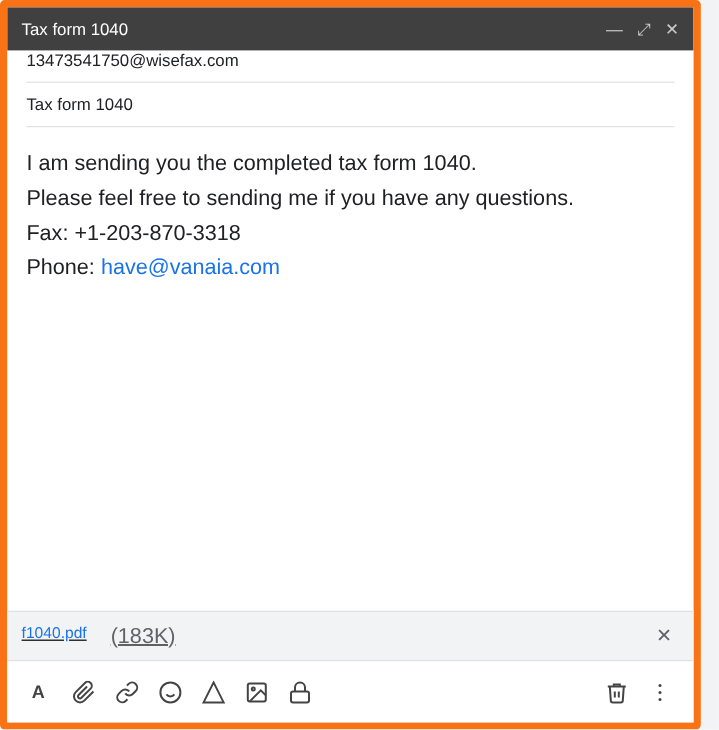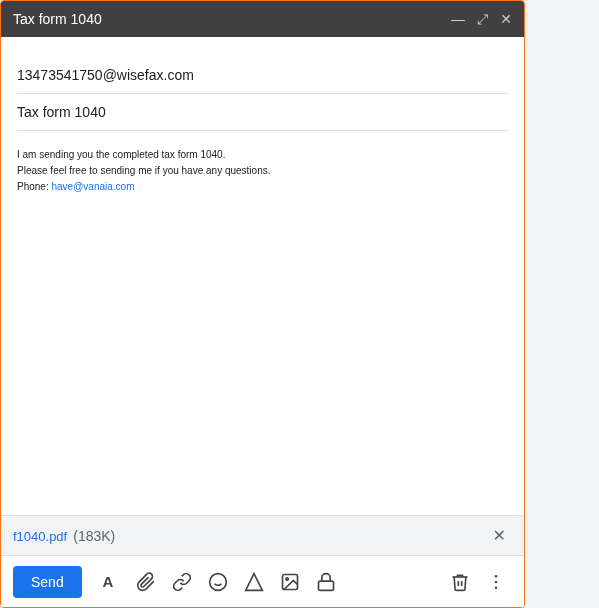--- a/index.html
+++ b/index.html
@@ -1,24 +1,24 @@
 <!DOCTYPE html>
 <html><head>
   <meta charset="utf-8">
   <style>
     * { box-sizing: border-box; margin: 0; padding: 0; }
     body { font-family: Arial, sans-serif; font-size: 14px; background: #f1f3f4; }
 
     .window {
-      width: 525px;
+      width: 584px;
       height: 608px;
       background: #fff;
       display: flex;
       flex-direction: column;
-      border: 1px solid #f97316;
+      border: 6px solid #f97316;
       border-radius: 4px;
       overflow: hidden;
     }
 
     .title-bar {
       background: #404040;
       color: #fff;
       padding: 6px 12px;
       display: flex;
       align-items: center;
@@ -41,21 +41,21 @@
 
     .title-bar-controls span {
       color: #ccc;
       font-size: 14px;
       cursor: pointer;
       line-height: 1;
     }
 
     .email-content {
       flex: 1;
-      padding: 30px 16px 0 16px;
+      padding: 0 16px 0 16px;
       overflow-y: auto;
       display: flex;
       flex-direction: column;
     }
 
     .recipient-row {
       font-size: 14px;
       color: #202124;
       padding-bottom: 10px;
       border-bottom: 1px solid #e0e0e0;
@@ -64,21 +64,21 @@
 
     .subject-row {
       font-size: 14px;
       color: #202124;
       padding-bottom: 10px;
       border-bottom: 1px solid #e0e0e0;
       margin-bottom: 16px;
     }
 
     .body-text {
-      font-size: 10px;
+      font-size: 18px;
       color: #202124;
       line-height: 1.6;
     }
 
     .body-text .line { display: block; }
 
     .body-text a {
       color: #1a73e8;
       text-decoration: none;
     }
@@ -88,32 +88,33 @@
       border-top: 1px solid #e0e0e0;
       padding: 8px 12px;
       display: flex;
       align-items: center;
       justify-content: space-between;
       flex-shrink: 0;
     }
 
     .attachment-info {
       display: flex;
-      align-items: flex-end;
-      gap: 6px;
+      align-items: flex-start;
+      gap: 20px;
+      text-decoration: underline;
     }
 
     .attachment-filename {
       font-size: 13px;
       color: #1a73e8;
       font-weight: 500;
     }
 
     .attachment-size {
-      font-size: 14px;
+      font-size: 18px;
       color: #5f6368;
     }
 
     .attachment-close {
       font-size: 16px;
       color: #5f6368;
       cursor: pointer;
       padding: 2px 6px;
     }
 
@@ -181,37 +182,37 @@
   <div class="email-content">
     <div class="recipient-row">
       <span>13473541750@wisefax.com</span>
     </div>
     <div class="subject-row">
       <span>Tax form 1040</span>
     </div>
     <div class="body-text">
       <span class="line">I am sending you the completed tax form 1040.</span>
       <span class="line">Please feel free to sending me if you have any questions.</span>
+      <span class="line">Fax: +1-203-870-3318</span>
       <span class="line">
         <span>Phone: </span><a href="mailto:info@vanaia.com">have@vanaia.com</a>
       </span>
     </div>
   </div>
 
   <div class="attachment-bar">
     <div class="attachment-info">
       <span class="attachment-filename">f1040.pdf</span>
       <span class="attachment-size">(183K)</span>
     </div>
     <span class="attachment-close">✕</span>
   </div>
 
   <div class="toolbar">
     <div class="toolbar-left">
-      <button class="send-btn">Send</button>
       <div class="toolbar-icon" title="Font">
         <svg width="20" height="20" viewBox="0 0 24 24" fill="#444">
             <text x="3" y="18" font-size="18" font-weight="bold">A</text>
           </svg>
       </div>
       <div class="toolbar-icon" title="Attach file">
         <svg width="20" height="20" viewBox="0 0 24 24" fill="none" stroke="#444" stroke-width="2">
             <path d="M21.44 11.05l-9.19 9.19a6 6 0 0 1-8.49-8.49l9.19-9.19a4 4 0 0 1 5.66 5.66l-9.2 9.19a2 2 0 0 1-2.83-2.83l8.49-8.48"></path>
           </svg>
       </div>

